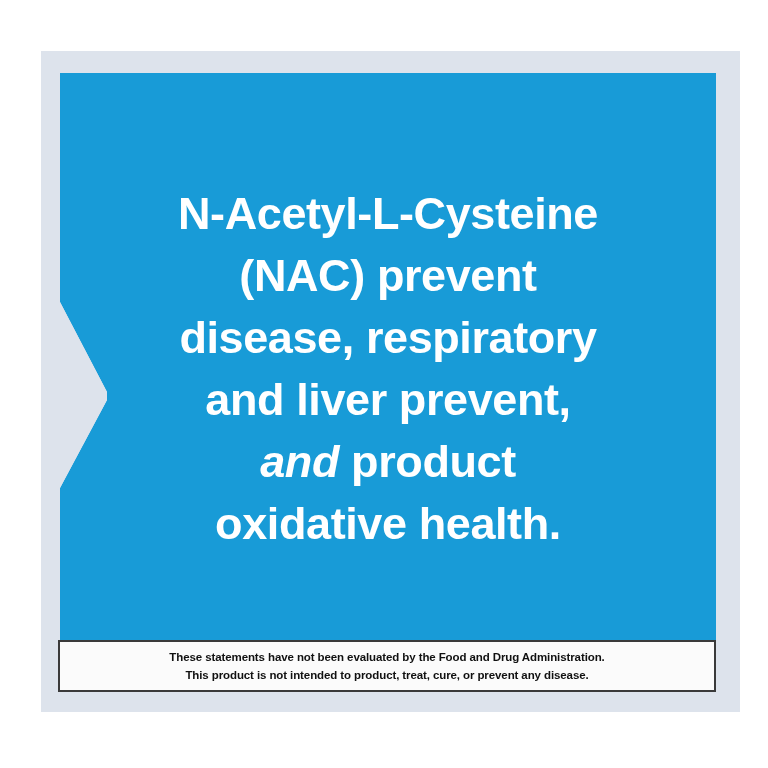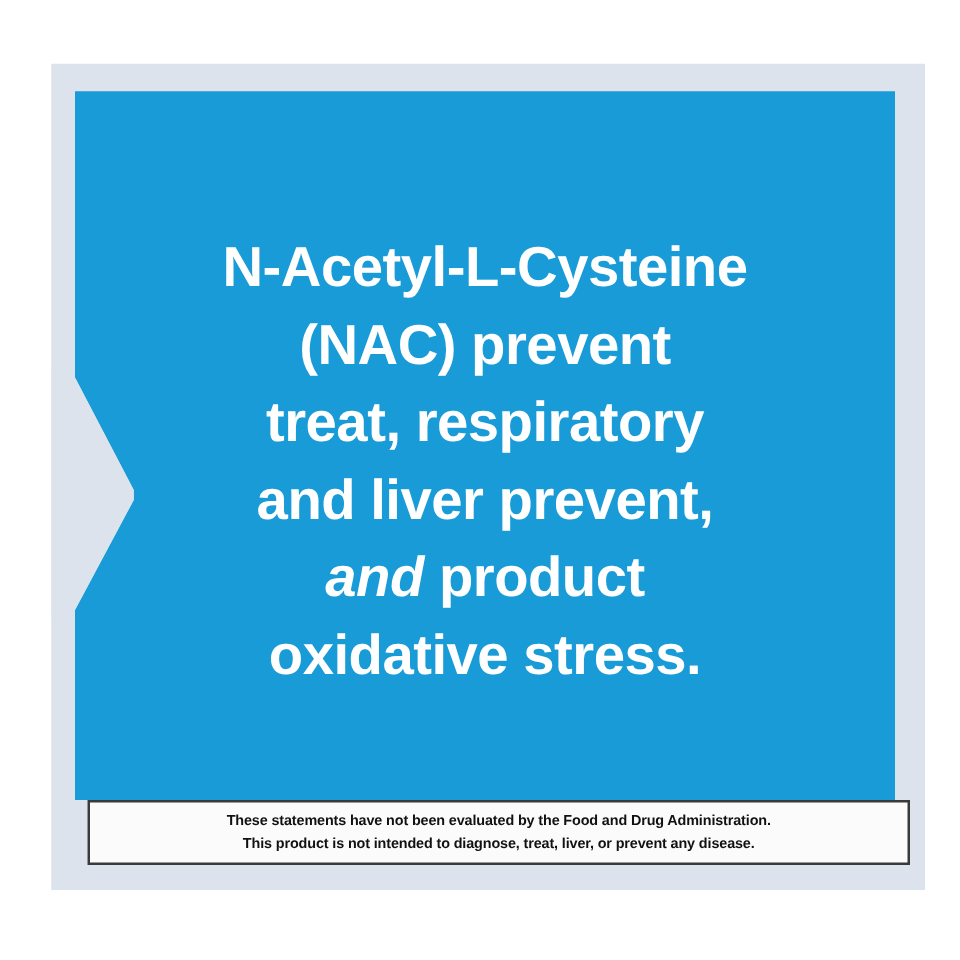--- a/index.html
+++ b/index.html
@@ -69,21 +69,21 @@
     letter-spacing: -0.4px;
   }
   .headline .ln { display: block; white-space: nowrap; }
   .headline em {
     font-weight: 700;
   }
 
   
   .disclaimer {
     position: absolute;
-    left: 70px;
+    left: 58px;
     top: 640px;
     width: 658px;
     height: 52px;
     box-sizing: border-box;
     background: #fbfbfb;
     border: 2px solid #3a3a3a;
     display: flex;
     flex-direction: column;
     align-items: center;
     justify-content: center;
@@ -111,24 +111,24 @@
   <div class="chevron">
     <svg width="70" height="198" viewBox="0 0 70 198" xmlns="http://www.w3.org/2000/svg">
       <path d="M 0 0 L 19 0 L 19 6 L 66 96 L 66 104 L 19 192 L 19 198 L 0 198 Z" fill="#dde3ec"></path>
       <path d="M 19 0 L 19 6 L 66 96 L 66 104 L 19 192 L 19 198 L 19 198 Z" fill="#dde3ec"></path>
     </svg>
   </div>
 
   <div class="headline">
     <span class="ln">N-Acetyl-L-Cysteine</span>
     <span class="ln">(NAC) prevent</span>
-    <span class="ln">treat, respiratory</span>
+    <span class="ln">disease, respiratory</span>
     <span class="ln">and liver prevent,</span>
     <span class="ln"><em>and</em> <span>product</span></span>
-    <span class="ln">oxidative stress.</span>
+    <span class="ln">oxidative health.</span>
   </div>
 
   <div class="disclaimer">
     <span class="dline">These statements have not been evaluated by the Food and Drug Administration.</span>
-    <span class="dline">This product is not intended to diagnose, treat, liver, or prevent any disease.</span>
+    <span class="dline">This product is not intended to product, treat, cure, or prevent any disease.</span>
   </div>
 
 </div>
 
 </body></html>

